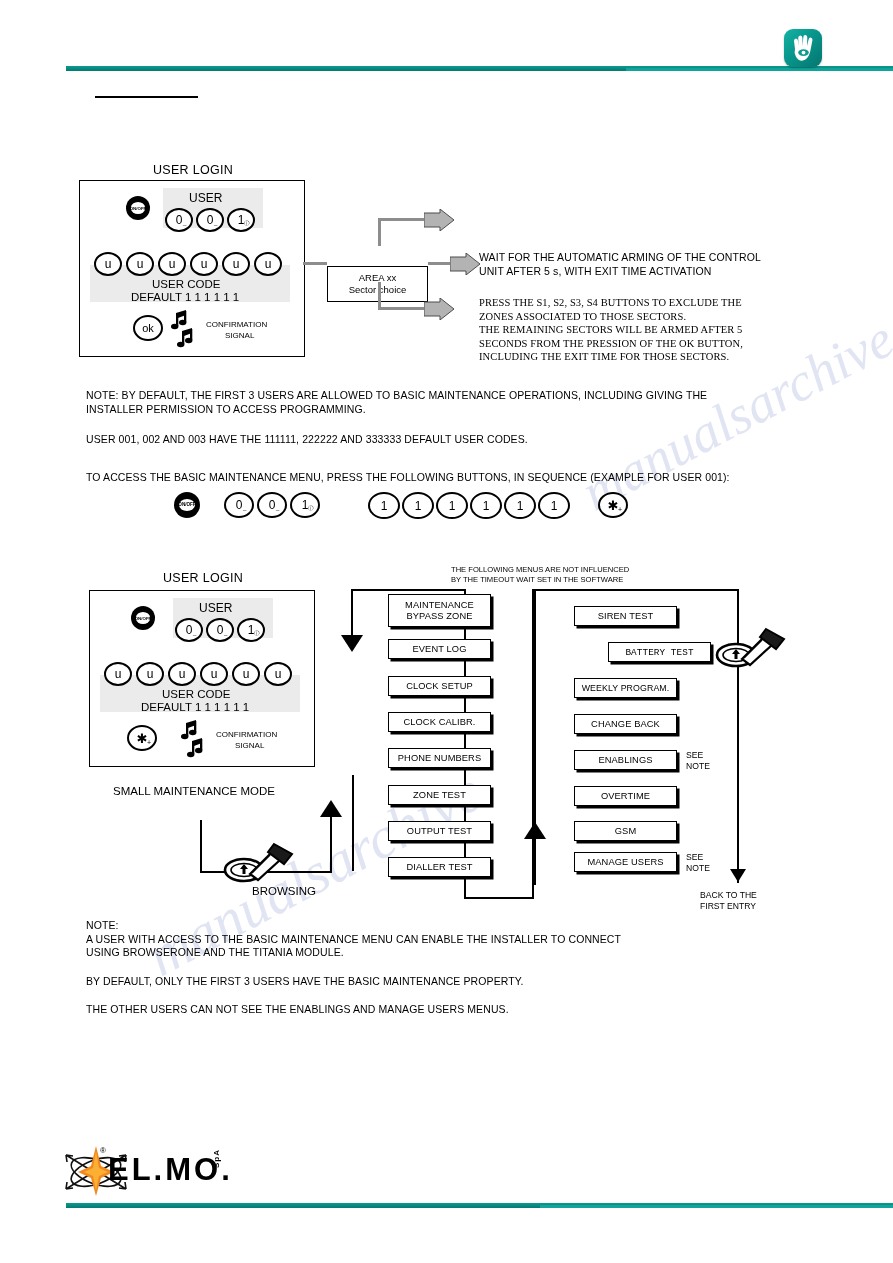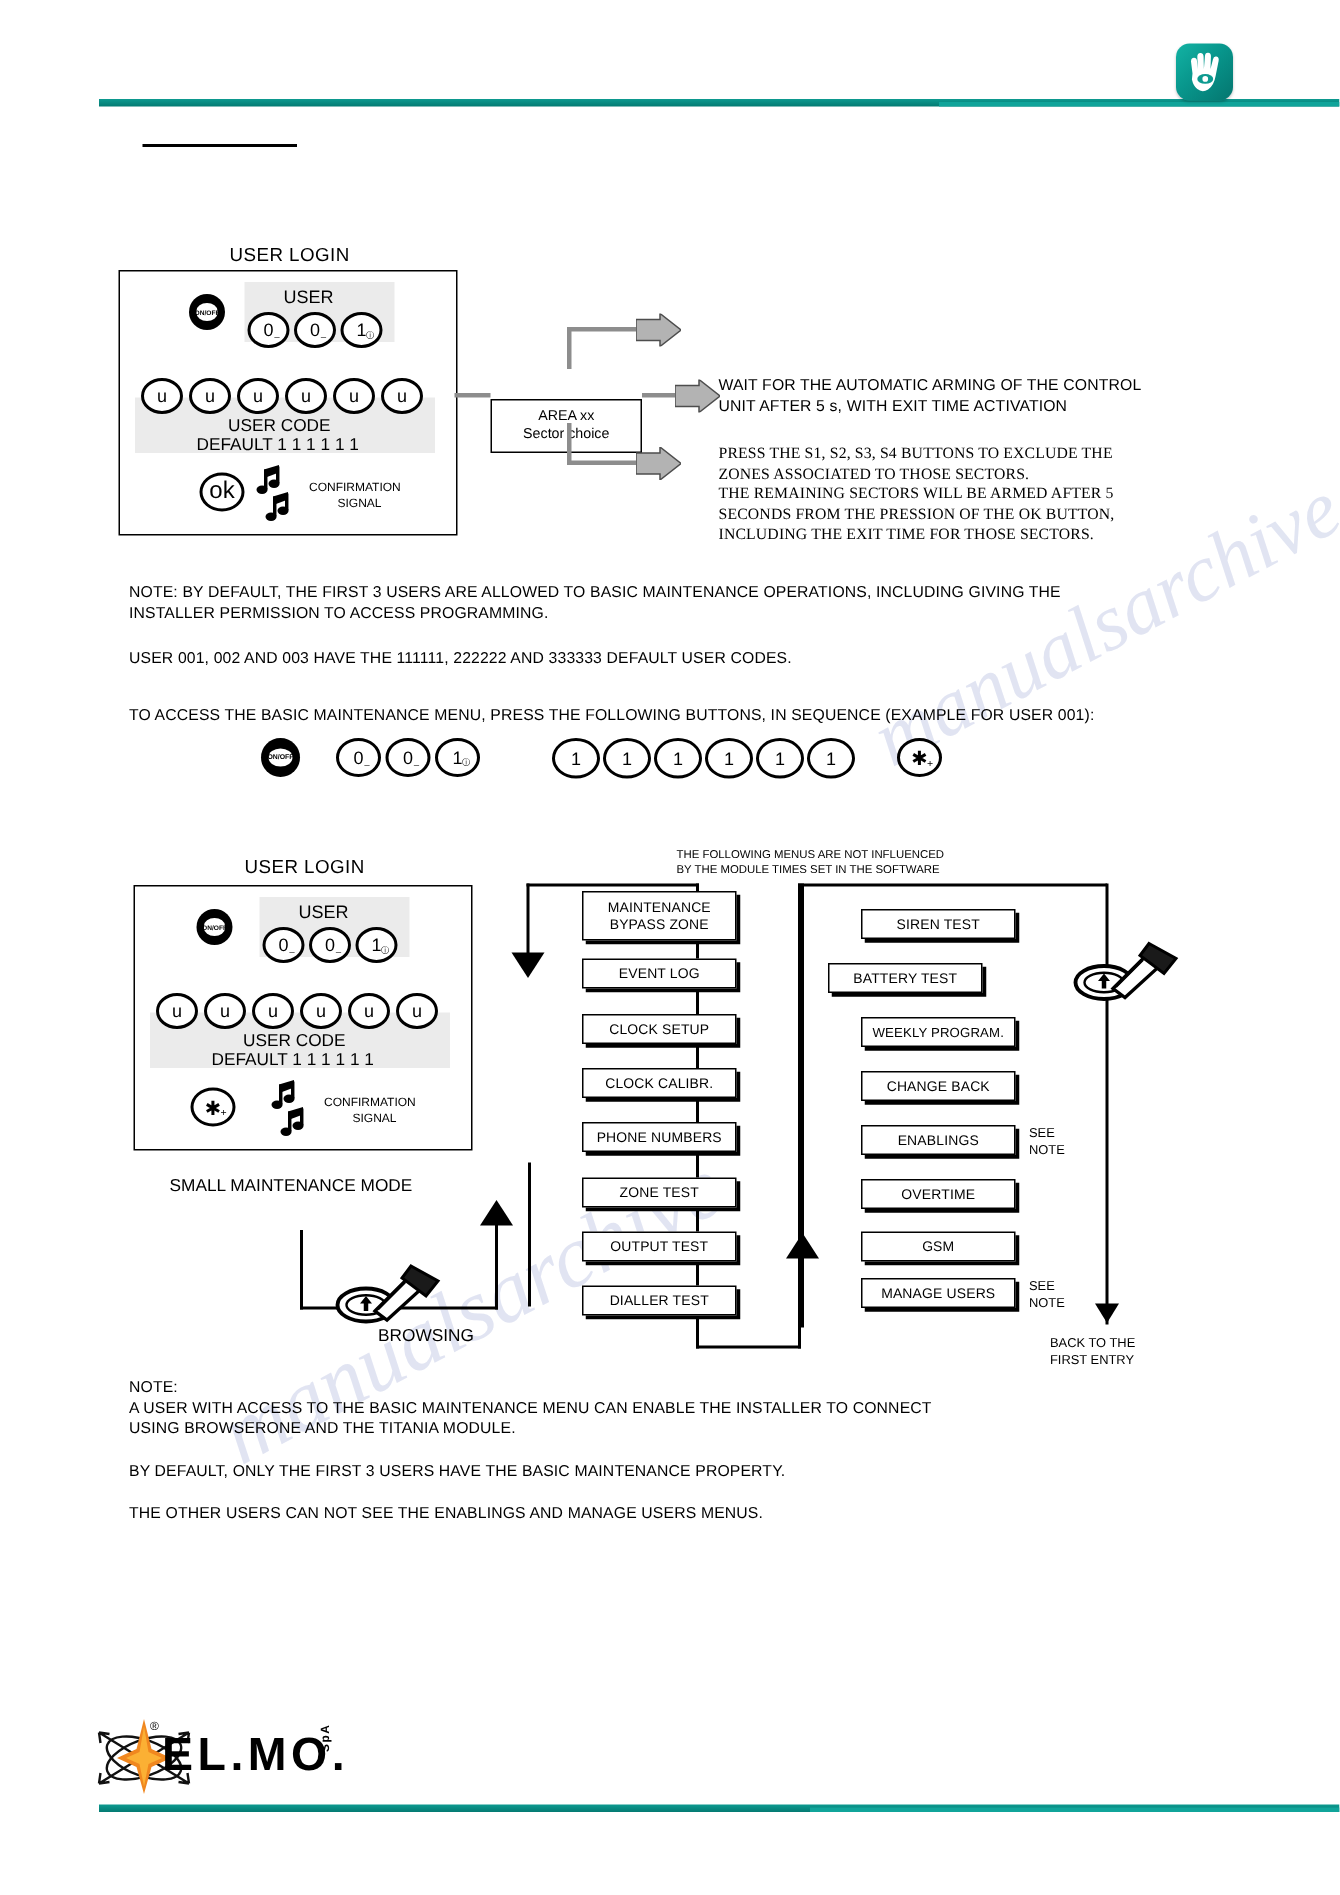--- a/index.html
+++ b/index.html
@@ -182,21 +182,21 @@
   <div class="key" style="left:94px; top:252px; width:28px; height:24px;">u</div>
   <div class="key" style="left:126px; top:252px; width:28px; height:24px;">u</div>
   <div class="key" style="left:158px; top:252px; width:28px; height:24px;">u</div>
   <div class="key" style="left:190px; top:252px; width:28px; height:24px;">u</div>
   <div class="key" style="left:222px; top:252px; width:28px; height:24px;">u</div>
   <div class="key" style="left:254px; top:252px; width:28px; height:24px;">u</div>
 
   <div class="txt-lbl" style="left:152px; top:278px; font-size:11.5px;">USER CODE</div>
   <div class="txt-lbl" style="left:131px; top:291px; font-size:11.5px;">DEFAULT 1 1 1 1 1 1</div>
 
-  <div class="key" style="left:133px; top:315px; width:30px; height:26px; font-size:16px;">ok</div>
+  <div class="key" style="left:133px; top:315px; width:30px; height:26px; font-size:11px;">ok</div>
 
   <svg class="notes" style="left:170px; top:310px;" width="34" height="38" viewBox="0 0 34 38">
     <g fill="#000">
       <path d="M6 3 L16 0 L16 5 L8 8 Z"></path>
       <rect x="6" y="3" width="2.3" height="13"></rect>
       <ellipse cx="4.7" cy="16.5" rx="3.7" ry="2.8"></ellipse>
       <rect x="14" y="1" width="2.3" height="11"></rect>
       <ellipse cx="12.7" cy="12.5" rx="3.7" ry="2.8"></ellipse>
       <path d="M12 21 L22 18 L22 23 L14 26 Z"></path>
       <rect x="12" y="21" width="2.3" height="13"></rect>
@@ -341,34 +341,34 @@
 
   <div class="ln" style="left:464px; top:589px; width:2px; height:310px;"></div>
   <div class="ln" style="left:464px; top:897px; width:70px; height:2px;"></div>
   <div class="ln" style="left:532px; top:589px; width:2px; height:310px;"></div>
   <div class="ln" style="left:532px; top:589px; width:206px; height:2px;"></div>
 
   <div class="ln" style="left:534px; top:589px; width:2px; height:296px;"></div>
   <div class="tri-up" style="left:524px; top:822px;"></div>
 
   <div class="txt-sm" style="left:451px; top:565px; font-size:7.6px;">THE FOLLOWING MENUS ARE NOT INFLUENCED</div>
-  <div class="txt-sm" style="left:451px; top:575px; font-size:7.6px;">BY THE MODULE TIMES SET IN THE SOFTWARE</div>
+  <div class="txt-sm" style="left:451px; top:575px; font-size:7.6px;">BY THE TIMEOUT WAIT SET IN THE SOFTWARE</div>
 
   <div class="fbox" style="left:388px; top:594px; width:103px; height:33px; white-space:pre;">MAINTENANCE
 BYPASS ZONE</div>
   <div class="fbox" style="left:388px; top:639px; width:103px; height:20px;">EVENT LOG</div>
   <div class="fbox" style="left:388px; top:676px; width:103px; height:20px;">CLOCK SETUP</div>
   <div class="fbox" style="left:388px; top:712px; width:103px; height:20px;">CLOCK CALIBR.</div>
   <div class="fbox" style="left:388px; top:748px; width:103px; height:20px;">PHONE NUMBERS</div>
   <div class="fbox" style="left:388px; top:785px; width:103px; height:20px;">ZONE TEST</div>
   <div class="fbox" style="left:388px; top:821px; width:103px; height:20px;">OUTPUT TEST</div>
   <div class="fbox" style="left:388px; top:857px; width:103px; height:20px;">DIALLER TEST</div>
 
   <div class="fbox" style="left:574px; top:606px; width:103px; height:20px;">SIREN TEST</div>
-  <div class="fbox" style="left:552px; top:642px; width:103px; height:20px;">BATTERY TEST</div>
+  <div class="fbox" style="left:608px; top:642px; width:103px; height:20px;font-family:Liberation Mono, monospace;">BATTERY TEST</div>
   <div class="fbox" style="left:574px; top:678px; width:103px; height:20px; font-size:8.8px;">WEEKLY PROGRAM.</div>
   <div class="fbox" style="left:574px; top:714px; width:103px; height:20px;">CHANGE BACK</div>
   <div class="fbox" style="left:574px; top:750px; width:103px; height:20px;">ENABLINGS</div>
   <div class="fbox" style="left:574px; top:786px; width:103px; height:20px;">OVERTIME</div>
   <div class="fbox" style="left:574px; top:821px; width:103px; height:20px;">GSM</div>
   <div class="fbox" style="left:574px; top:852px; width:103px; height:20px;">MANAGE USERS</div>
 
   <div class="txt-sm" style="left:686px; top:750px; font-size:8.6px; line-height:10.5px;">SEE
 NOTE</div>
   <div class="txt-sm" style="left:686px; top:852px; font-size:8.6px; line-height:10.5px;">SEE

